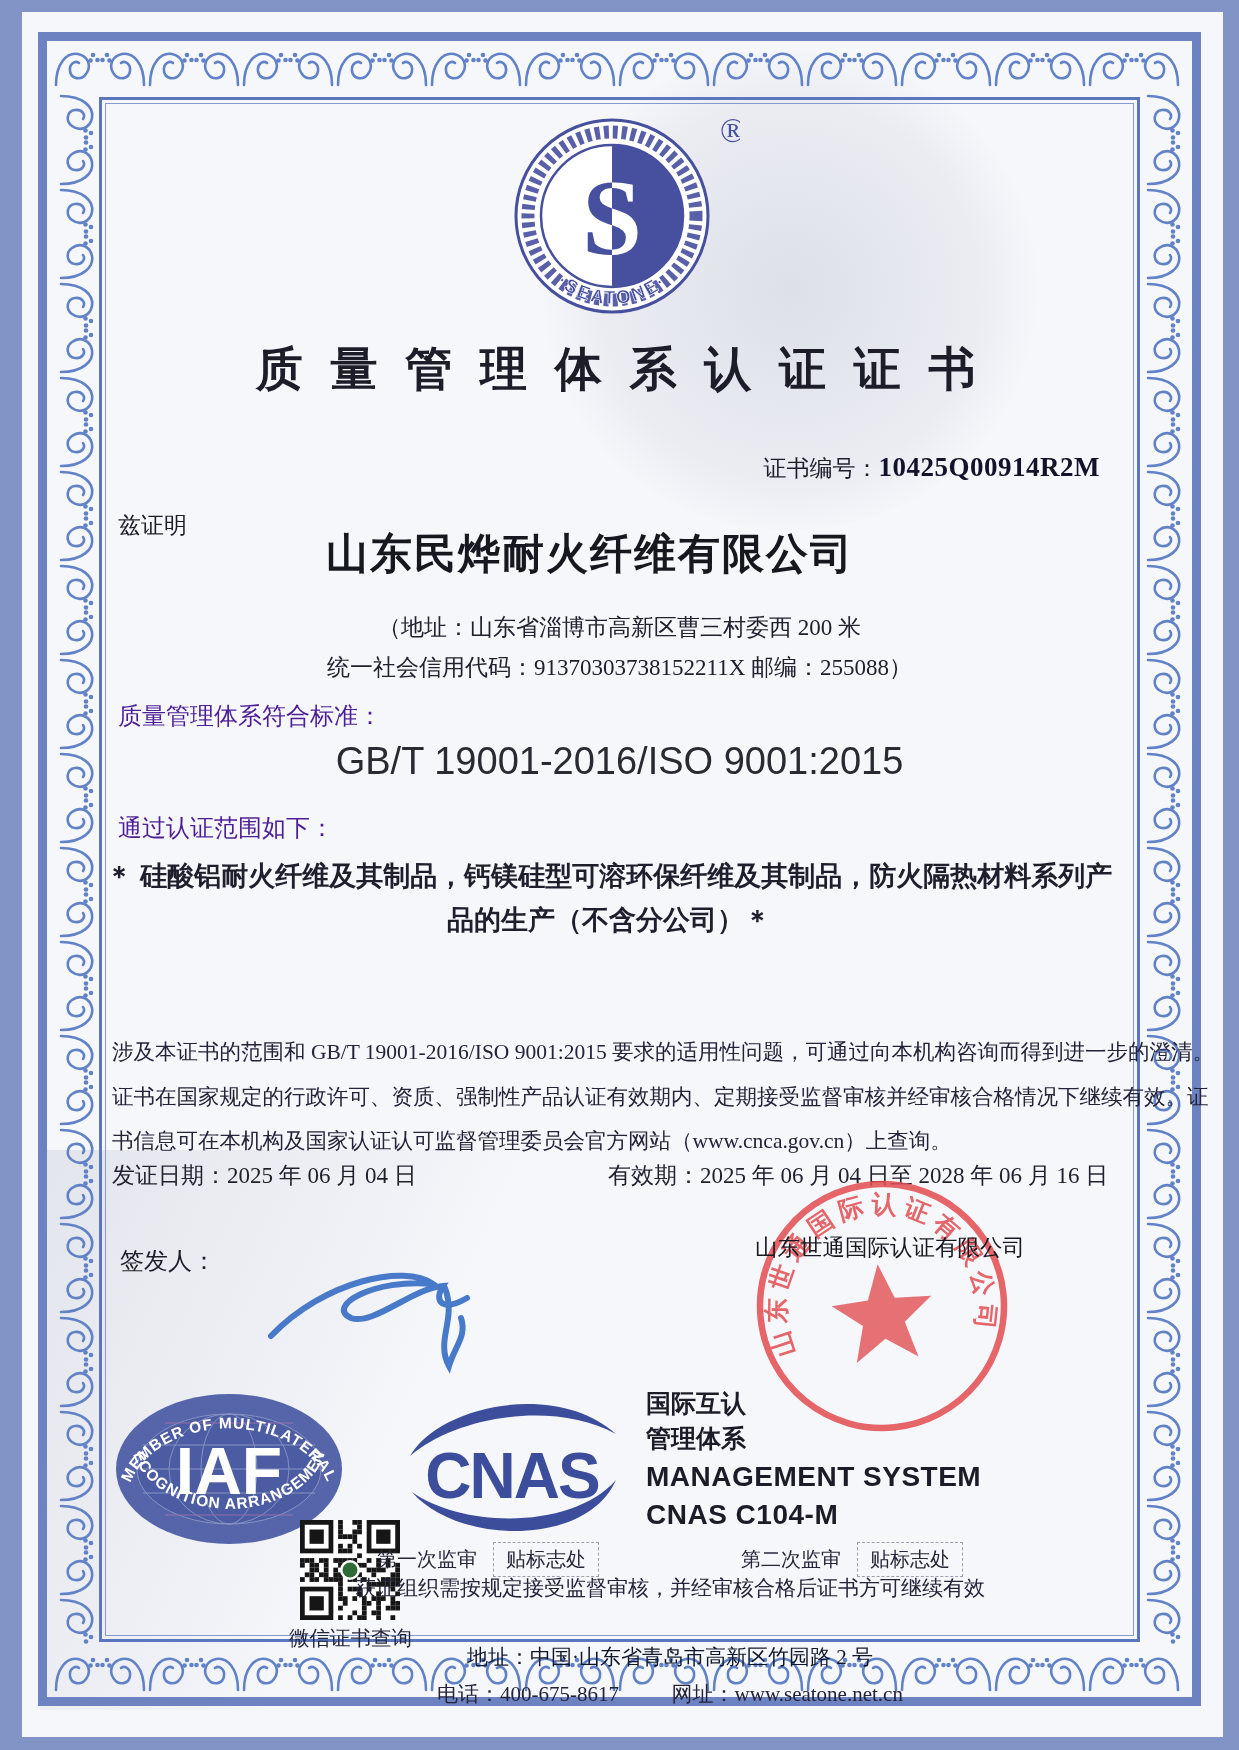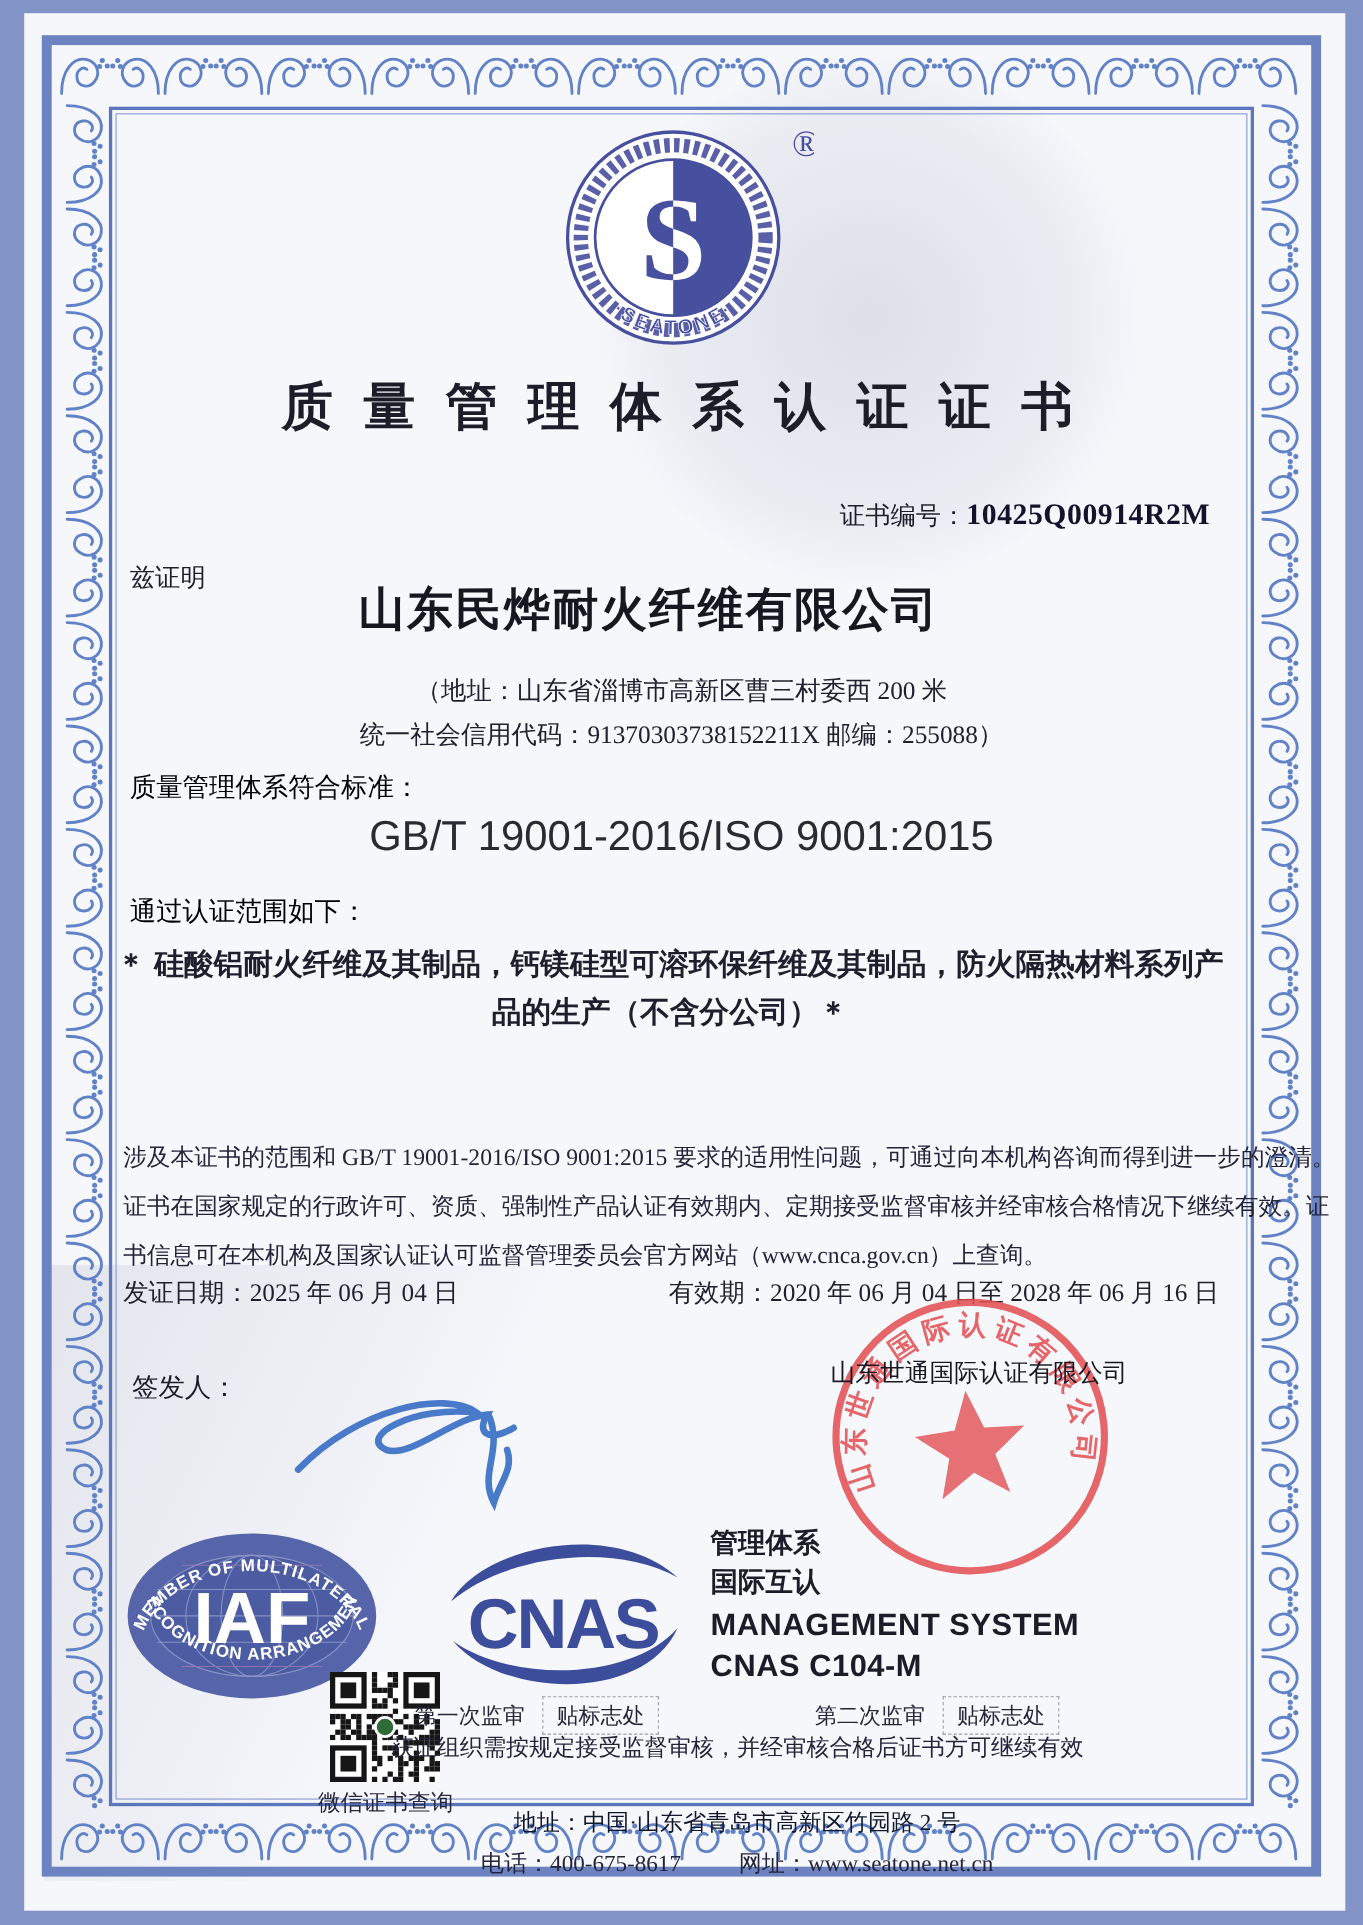--- a/index.html
+++ b/index.html
@@ -17,21 +17,21 @@
   .strip{position:absolute;}
   #title{left:0;top:338px;width:1239px;text-align:center;font-size:47px;font-weight:bold;
          letter-spacing:8px;color:#1d1d2a;}
   #certno{left:600px;top:452px;width:500px;text-align:right;font-size:23px;}
   #certno b{font-size:27px;letter-spacing:.5px;color:#12122b;}
   #hereby{left:118px;top:510px;font-size:23px;}
   #company{left:0;top:526px;width:1180px;text-align:center;font-size:42px;font-weight:bold;
            font-family:"Liberation Sans",sans-serif;letter-spacing:2px;color:#17171f;}
   .addr{left:0;width:1239px;text-align:center;font-size:23px;color:#20202e;}
   #addr1{top:612px;} #addr2{top:652px;}
-  .lbl{left:118px;font-size:24px;color:#000000;}
+  .lbl{left:118px;font-size:24px;color:#4c1d95;}
   #stdlbl{top:700px;} #scopelbl{top:812px;}
   #standard{left:0;top:740px;width:1239px;text-align:center;font-size:38px;color:#2a2a33;
             font-family:"Liberation Sans",sans-serif;}
   .scope{left:49px;width:1120px;text-align:center;font-size:27px;font-weight:bold;
          font-family:"Liberation Sans",sans-serif;color:#1e1e2d;}
   #scope1{top:858px;} #scope2{top:902px;}
   .notice{left:112px;width:1030px;font-size:21.5px;color:#23233a;white-space:nowrap;}
   #nt1{top:1037px;} #nt2{top:1082px;} #nt3{top:1126px;}
   .daterow{top:1160px;font-size:23px;color:#1f1f2e;}
   #issued{left:112px;} #valid{left:608px;}
@@ -800,21 +800,21 @@
   <div class="abs scope" id="scope2">品的生产（不含分公司）＊</div>
 
   <div class="abs notice" id="nt1">涉及本证书的范围和 GB/T 19001-2016/ISO 9001:2015 要求的适用性问题，可通过向本机构咨询而得到进一步的澄清。</div>
   <div class="abs notice" id="nt2">证书在国家规定的行政许可、资质、强制性产品认证有效期内、定期接受监督审核并经审核合格情况下继续有效。证</div>
   <div class="abs notice" id="nt3">书信息可在本机构及国家认证认可监督管理委员会官方网站（www.cnca.gov.cn）上查询。</div>
 
   <div class="abs daterow" id="issued">
     <span>发证日期：</span><span>2025 年 06 月 04 日</span>
   </div>
   <div class="abs daterow" id="valid">
-    <span>有效期：</span><span>2020 年 06 月 04 日至 2028 年 06 月 16 日</span>
+    <span>有效期：</span><span>2025 年 06 月 04 日至 2028 年 06 月 16 日</span>
   </div>
 
   <div class="abs" id="signer">签发人：</div>
 
   <svg class="abs" id="sig" width="280" height="130" viewBox="0 0 280 130">
     <g fill="none" stroke="#3a70c6" stroke-width="6" stroke-linecap="round" opacity=".92">
       <path d="M16,80 C70,24 150,8 178,28 C120,22 70,50 96,62 C118,70 158,32 188,30 C178,46 188,56 212,42"></path>
       <path d="M190,32 C202,64 180,84 194,110 C200,90 212,80 206,62"></path>
     </g>
   </svg>
@@ -860,22 +860,22 @@
     </text>
   </svg>
 
   <svg class="abs" id="cnas" width="232" height="138" viewBox="0 0 232 138">
     <path d="M14,60 C42,10 160,-16 220,38 C158,4 60,20 14,60 Z" fill="#3c4d9b"></path>
     <path d="M16,96 C60,148 190,152 220,84 C178,132 70,134 16,96 Z" fill="#3c4d9b"></path>
     <text x="116" y="102" font-family="Liberation Sans, sans-serif" font-size="64" font-weight="bold" fill="#3c4d9b" text-anchor="middle" letter-spacing="-2">CNAS</text>
   </svg>
 
   <div class="abs" id="cnastext">
+    <div>国际互认</div>
     <div>管理体系</div>
-    <div>国际互认</div>
     <div class="en">MANAGEMENT SYSTEM</div>
     <div class="en">CNAS C104-M</div>
   </div>
 
   <svg class="abs" id="qr" width="100" height="100" viewBox="0 0 100 100">
       <rect x="0" y="0" width="100" height="100" fill="#ffffff"></rect>
       <rect x="38.095238095238095" y="0" width="4.761904761904762" height="4.761904761904762" fill="#161616"></rect>
       <rect x="52.38095238095238" y="0" width="4.761904761904762" height="4.761904761904762" fill="#161616"></rect>
       <rect x="57.14285714285714" y="0" width="4.761904761904762" height="4.761904761904762" fill="#161616"></rect>
       <rect x="38.095238095238095" y="4.761904761904762" width="4.761904761904762" height="4.761904761904762" fill="#161616"></rect>

